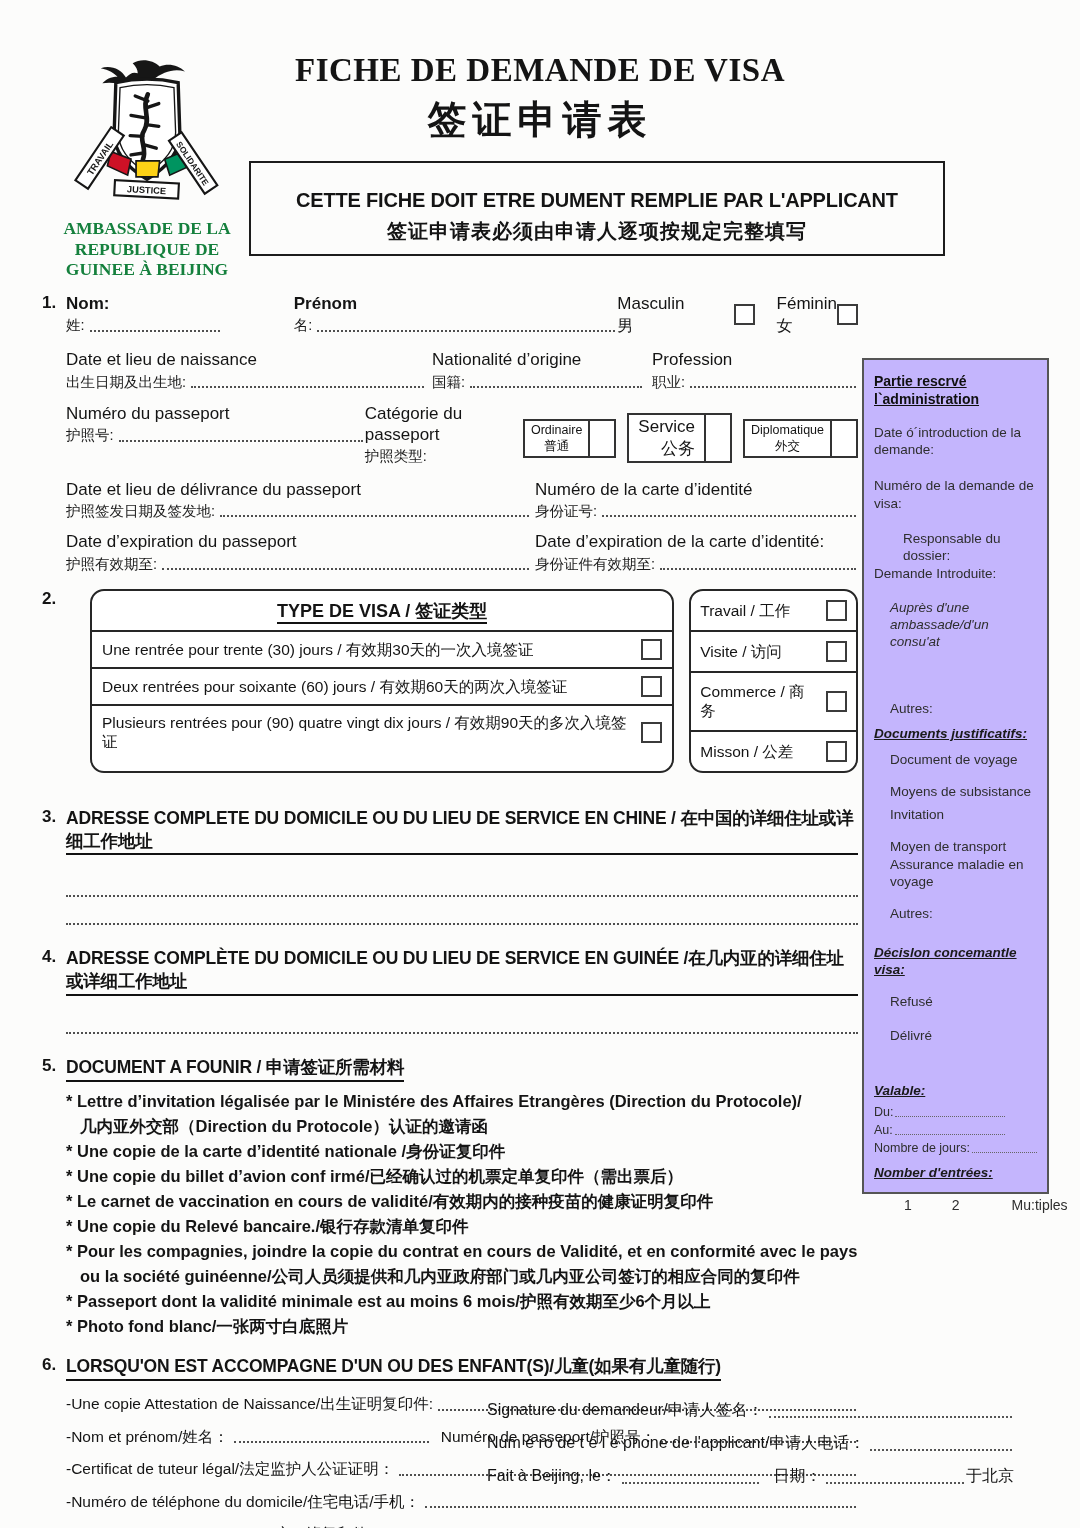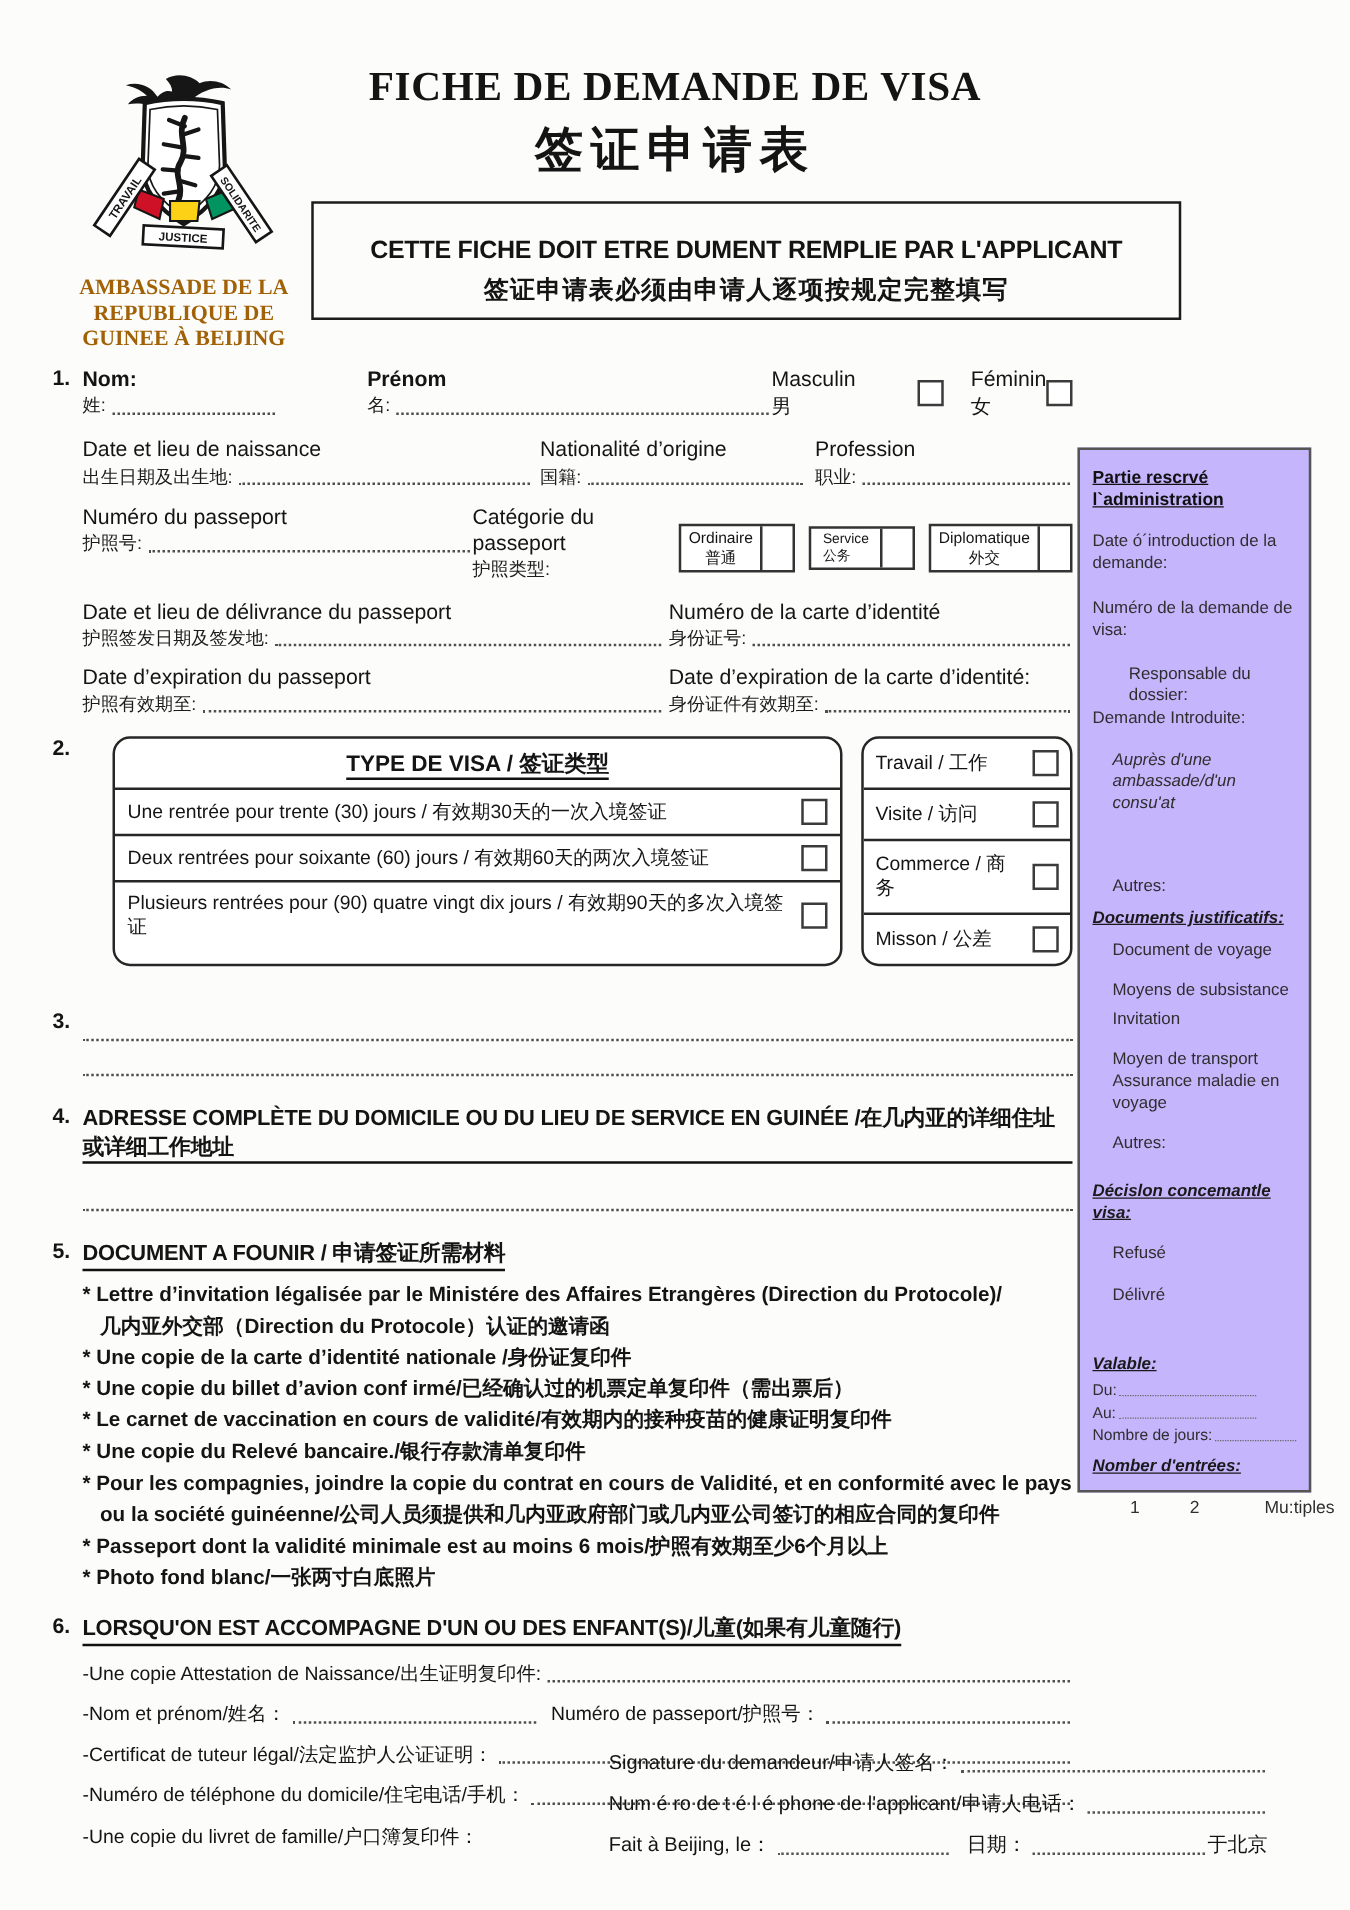--- a/index.html
+++ b/index.html
@@ -1,20 +1,20 @@
 <!DOCTYPE html>
 <html><head>
 <meta charset="utf-8">
 <style>
   html,body{margin:0;padding:0;background:#9a9a9a;}
   #page{position:relative;width:1080px;height:1528px;margin:0 auto;background:#fcfcfb;
         font-family:"Liberation Sans",sans-serif;color:#141414;overflow:hidden;}
   
   .logo-wrap{position:absolute;left:52px;top:44px;width:190px;text-align:center;}
-  .embassy{font-family:"Liberation Serif",serif;font-weight:bold;font-size:17.5px;line-height:1.18;margin-top:2px;color:#a16207;}
+  .embassy{font-family:"Liberation Serif",serif;font-weight:bold;font-size:17.5px;line-height:1.18;margin-top:2px;color:#15803d;}
   .title-wrap{position:absolute;left:250px;top:52px;width:580px;text-align:center;}
   .title-fr{font-family:"Liberation Serif",serif;font-weight:bold;font-size:33px;letter-spacing:.5px;}
   .title-zh{font-family:"Liberation Serif",serif;font-weight:bold;font-size:39px;margin-top:4px;letter-spacing:6px;}
   .notice{position:absolute;left:249px;top:161px;width:696px;border:2.5px solid #1c1c1c;text-align:center;padding:26px 4px 9px;box-sizing:border-box;}
   .notice .l1{font-weight:bold;font-size:20px;letter-spacing:-.2px;}
   .notice .l2{font-weight:bold;font-size:20px;margin-top:6px;letter-spacing:1px;}
   .photo-box{position:absolute;left:866px;top:84px;width:160px;height:205px;border:2px solid #2f2f2f;display:flex;align-items:center;justify-content:center;background:#fff;}
   .photo-box span{font-size:21px;letter-spacing:4px;color:#2a2a2a;}
   
   .num{position:absolute;left:0;top:0;font-weight:bold;font-size:17px;}
@@ -179,21 +179,21 @@
         </div>
         <div style="flex:1;display:flex;align-items:center;gap:11px;margin-top:8px;">
           <div style="display:flex;border:2px solid #333;background:#fff;">
             <div style="padding:1px 6px;text-align:center;font-size:12.5px;line-height:1.3;">
               <div>Ordinaire</div>
               <div>普通</div>
             </div>
             <div style="width:24px;border-left:2px solid #333;"></div>
           </div>
           <div style="display:flex;border:2px solid #333;background:#fff;">
-            <div style="padding:1px 9px;text-align:left;font-size:11px;line-height:1.3;">
+            <div style="padding:1px 9px;text-align:right;font-size:17px;line-height:1.3;">
               <div>Service</div>
               <div>公务</div>
             </div>
             <div style="width:24px;border-left:2px solid #333;"></div>
           </div>
           <div style="display:flex;border:2px solid #333;background:#fff;">
             <div style="padding:1px 6px;text-align:center;font-size:12.5px;line-height:1.3;">
               <div>Diplomatique</div>
               <div>外交</div>
             </div>
@@ -269,20 +269,21 @@
         </div>
         <div class="vrow">
           <span class="vtxt">Misson / 公差</span>
           <span class="cb"></span>
         </div>
       </div>
     </div>
 
     <div class="sec" style="margin-top:34px;">
       <span class="num">3.</span>
+      <span class="bighead">ADRESSE COMPLETE DU DOMICILE OU DU LIEU DE SERVICE EN CHINE / 在中国的详细住址或详细工作地址</span>
       <div class="dotline" style="margin-top:16px;"></div>
       <div class="dotline" style="margin-top:2px;"></div>
     </div>
 
     <div class="sec" style="margin-top:22px;">
       <span class="num">4.</span>
       <span class="bighead">ADRESSE COMPLÈTE DU DOMICILE OU DU LIEU DE SERVICE EN GUINÉE /在几内亚的详细住址或详细工作地址</span>
       <div class="dotline" style="margin-top:12px;"></div>
     </div>
 

